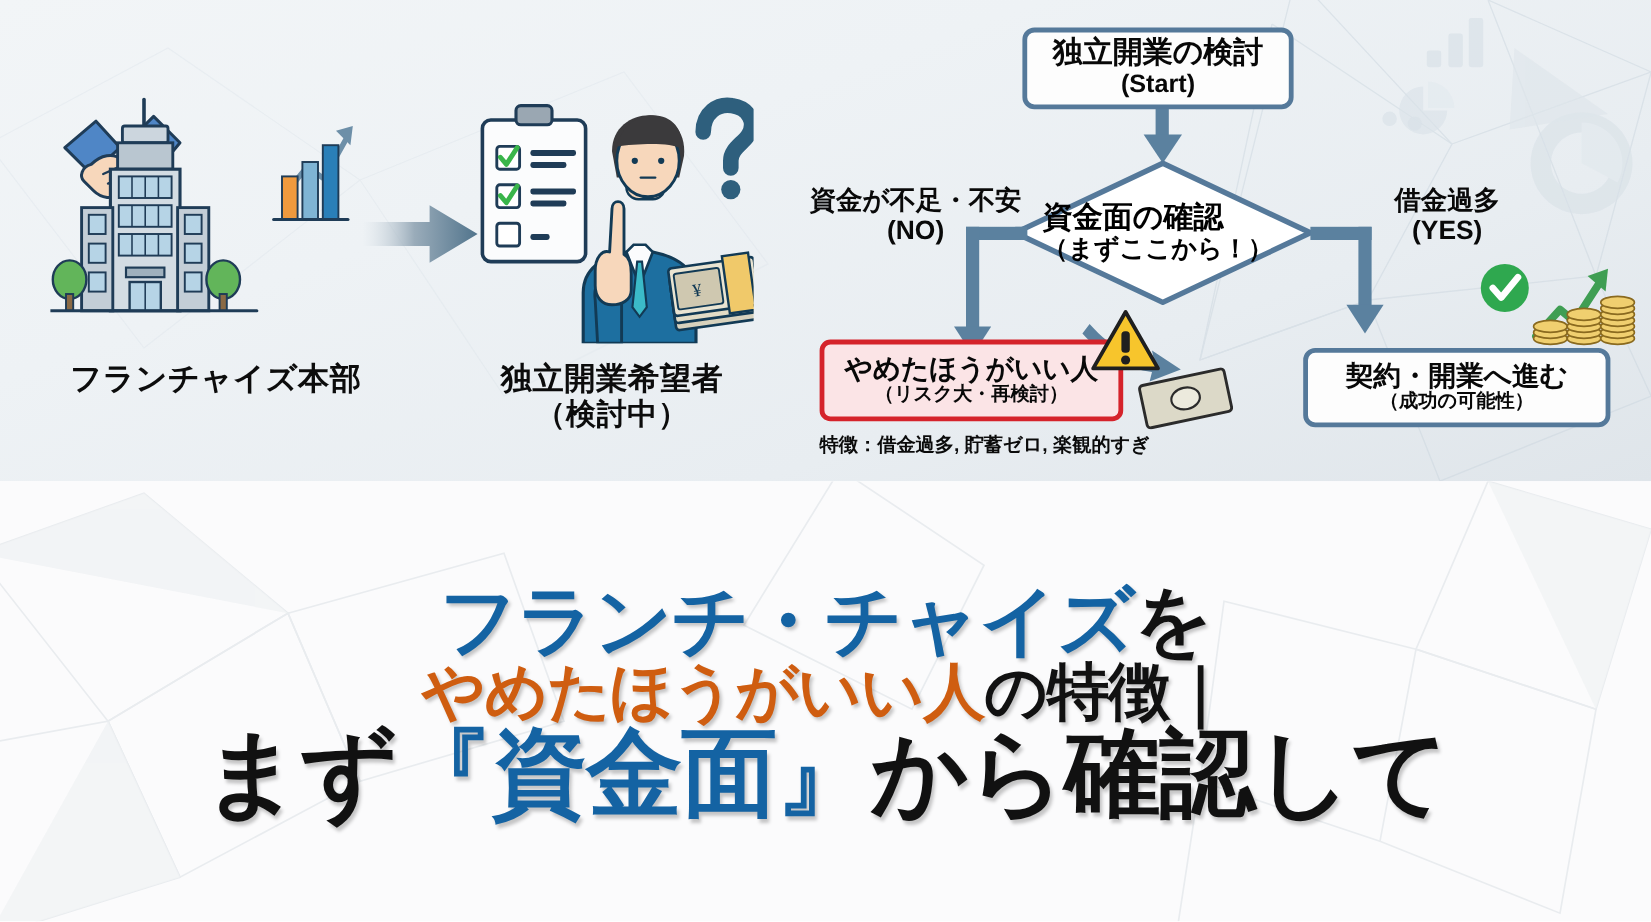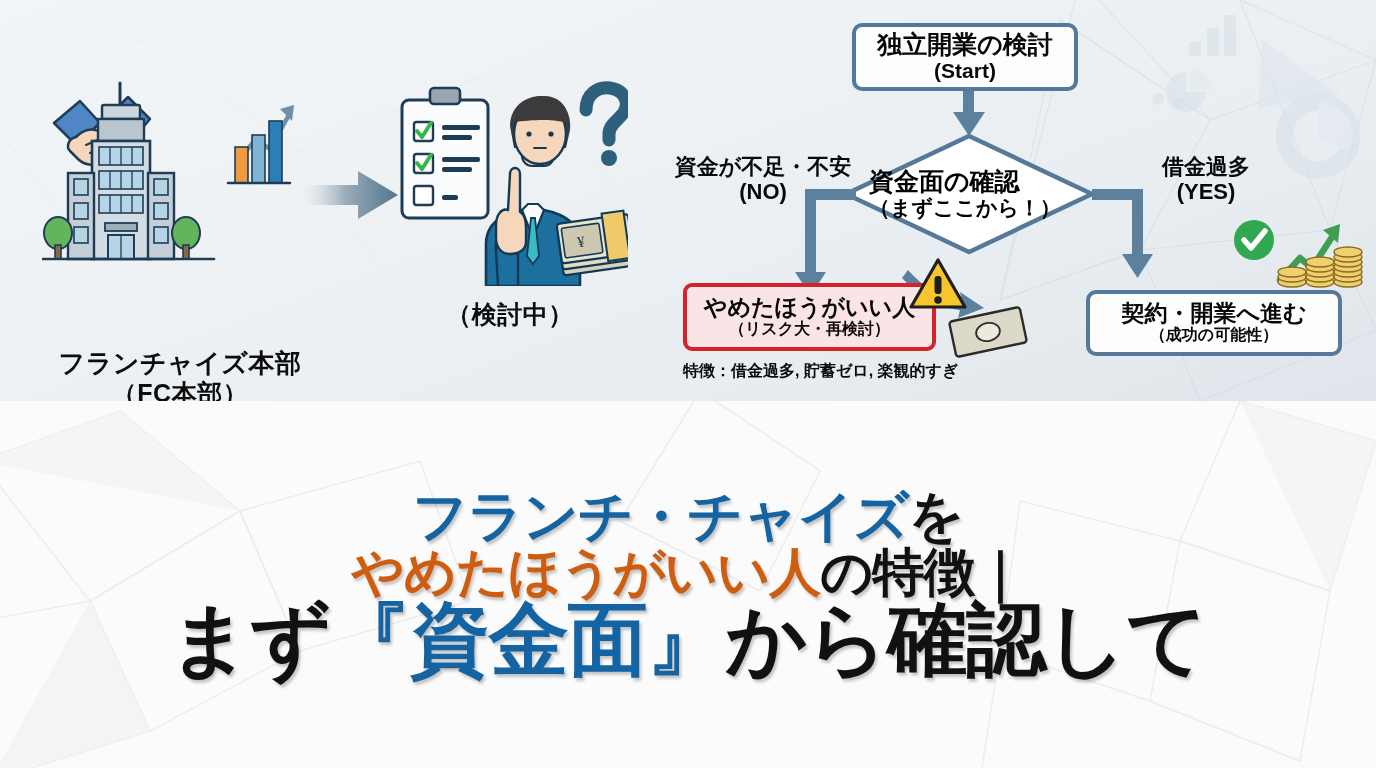--- a/index.html
+++ b/index.html
@@ -16,21 +16,21 @@
     background:linear-gradient(160deg,#f2f5f7 0%,#eef2f5 35%,#e8edf1 70%,#dfe5ea 100%);
   }
   #top-watermark{position:absolute;left:0;top:0;width:1376px;height:401px;opacity:.55;}
 
   
   .illus{position:absolute;}
   .illus-caption{
     position:absolute;text-align:center;color:#0c0c0c;font-weight:bold;
     line-height:1.18;letter-spacing:.5px;
   }
-  .illus-caption .l1{display:block;font-size:26px;margin-top:48px;}
+  .illus-caption .l1{display:block;font-size:26px;}
   .illus-caption .l2{display:block;font-size:25px;}
 
   
   .fc-box{
     position:absolute;box-sizing:border-box;
     border:4px solid #55799a;border-radius:10px;background:#fdfdfd;
     display:flex;flex-direction:column;align-items:center;justify-content:center;
     text-align:center;color:#080808;
   }
   .fc-box.danger{border-color:#d5232b;background:#fbe4e6;border-radius:9px;}
@@ -63,21 +63,21 @@
   #title-block{
     position:absolute;left:0;top:0;width:1376px;height:367px;
     display:flex;flex-direction:column;align-items:center;justify-content:center;
     gap:2px;
   }
   .title-line{
     white-space:nowrap;font-weight:bold;line-height:1.0;
     letter-spacing:-1px;
     text-shadow:2px 3px 3px rgba(0,0,0,.22);
   }
-  #tl1{font-size:55px;}
+  #tl1{font-size:64px;}
   #tl2{font-size:52px;}
   #tl3{font-size:80px;}
   .c-blue{color:#1463a3;}
   .c-orange{color:#cf5d10;}
   .c-black{color:#111111;}
 </style>
 </head>
 <body>
 
 <div id="stage">
@@ -166,21 +166,20 @@
           <rect x="13" y="170" width="6" height="14" fill="#8a6a45" stroke="#1f3c57" stroke-width="1.6"></rect>
           <ellipse cx="144" cy="158" rx="14" ry="16" fill="#62b55a" stroke="#1f3c57" stroke-width="2"></ellipse>
           <rect x="141" y="170" width="6" height="14" fill="#8a6a45" stroke="#1f3c57" stroke-width="1.6"></rect>
           <path d="M0 184 L172 184" stroke="#1f3c57" stroke-width="2.6" stroke-linecap="round"></path>
         </g>
       </svg>
     </div>
 
     <div class="illus-caption" style="left:10px;top:300px;width:340px;">
       <span class="l1">フランチャイズ本部</span>
-      <span class="l2">（FC本部）</span>
     </div>
 
     <div class="illus" style="left:300px;top:165px;width:110px;height:60px;">
       <svg viewBox="0 0 110 60" width="110" height="60">
         <defs>
           <linearGradient id="arrGrad" x1="0" y1="0" x2="1" y2="0">
             <stop offset="0%" stop-color="#cfd9e1" stop-opacity="0"></stop>
             <stop offset="45%" stop-color="#9aacba"></stop>
             <stop offset="100%" stop-color="#51748c"></stop>
           </linearGradient>
@@ -242,20 +241,21 @@
             <rect x="0" y="4" width="72" height="40" rx="3" fill="#e9e4d2" stroke="#123a55" stroke-width="2.2"></rect>
             <rect x="4" y="9" width="38" height="30" rx="2" fill="#cfc8b0" stroke="#123a55" stroke-width="1.6"></rect>
             <rect x="46" y="0" width="22" height="48" fill="#f0c96a" stroke="#123a55" stroke-width="2"></rect>
             <text x="18" y="30" font-size="15" font-family="'Liberation Serif',serif" fill="#123a55">¥</text>
           </g>
         </g>
       </svg>
     </div>
 
     <div class="illus-caption" style="left:350px;top:300px;width:320px;">
+      <span class="l1">独立開業希望者</span>
       <span class="l2">（検討中）</span>
     </div>
 
     <svg style="position:absolute;left:640px;top:0;width:736px;height:401px;" viewBox="0 0 736 401">
 
       <g fill="#5b819f">
         <rect x="323" y="88" width="11" height="28"></rect>
         <path d="M313 112 L345 112 L329 136 Z"></path>
       </g>
 

